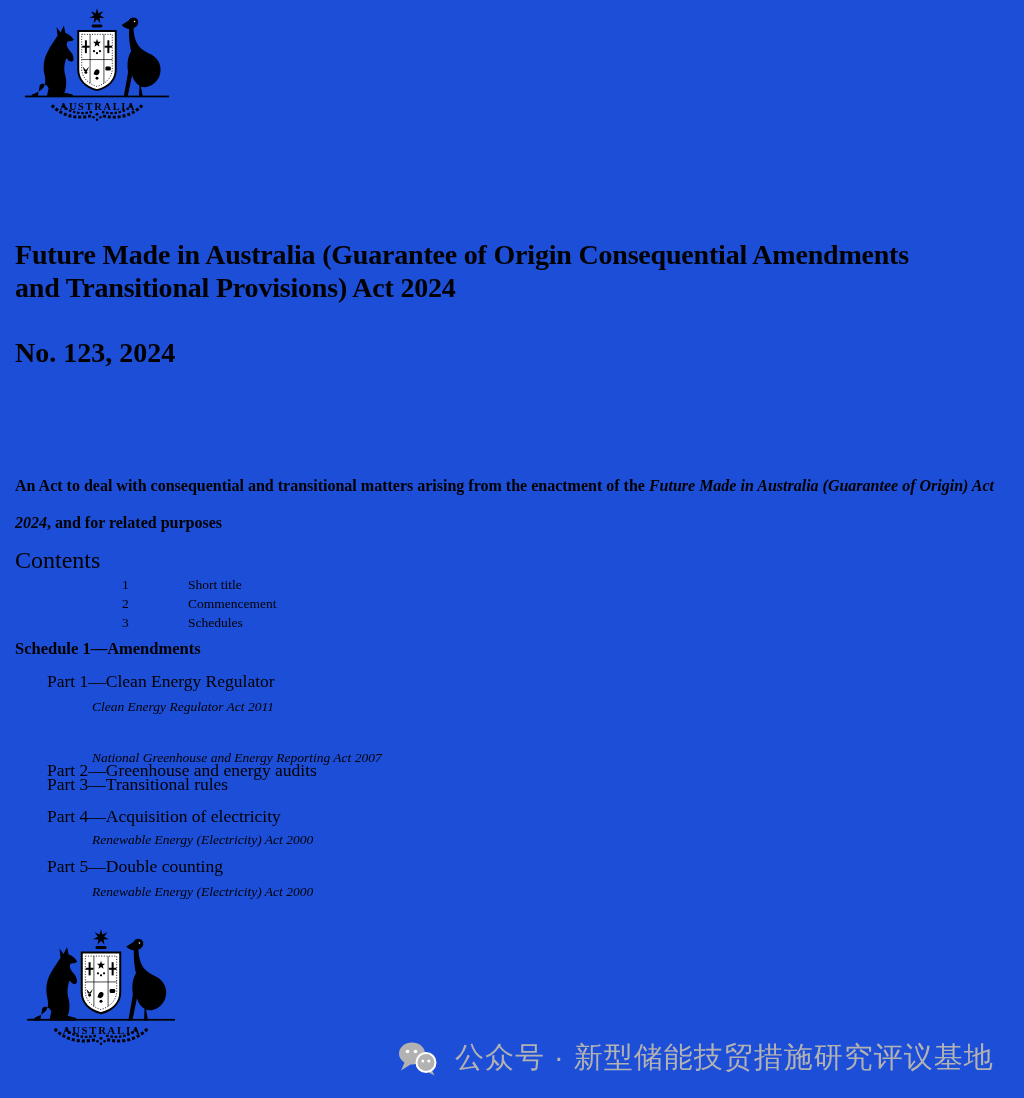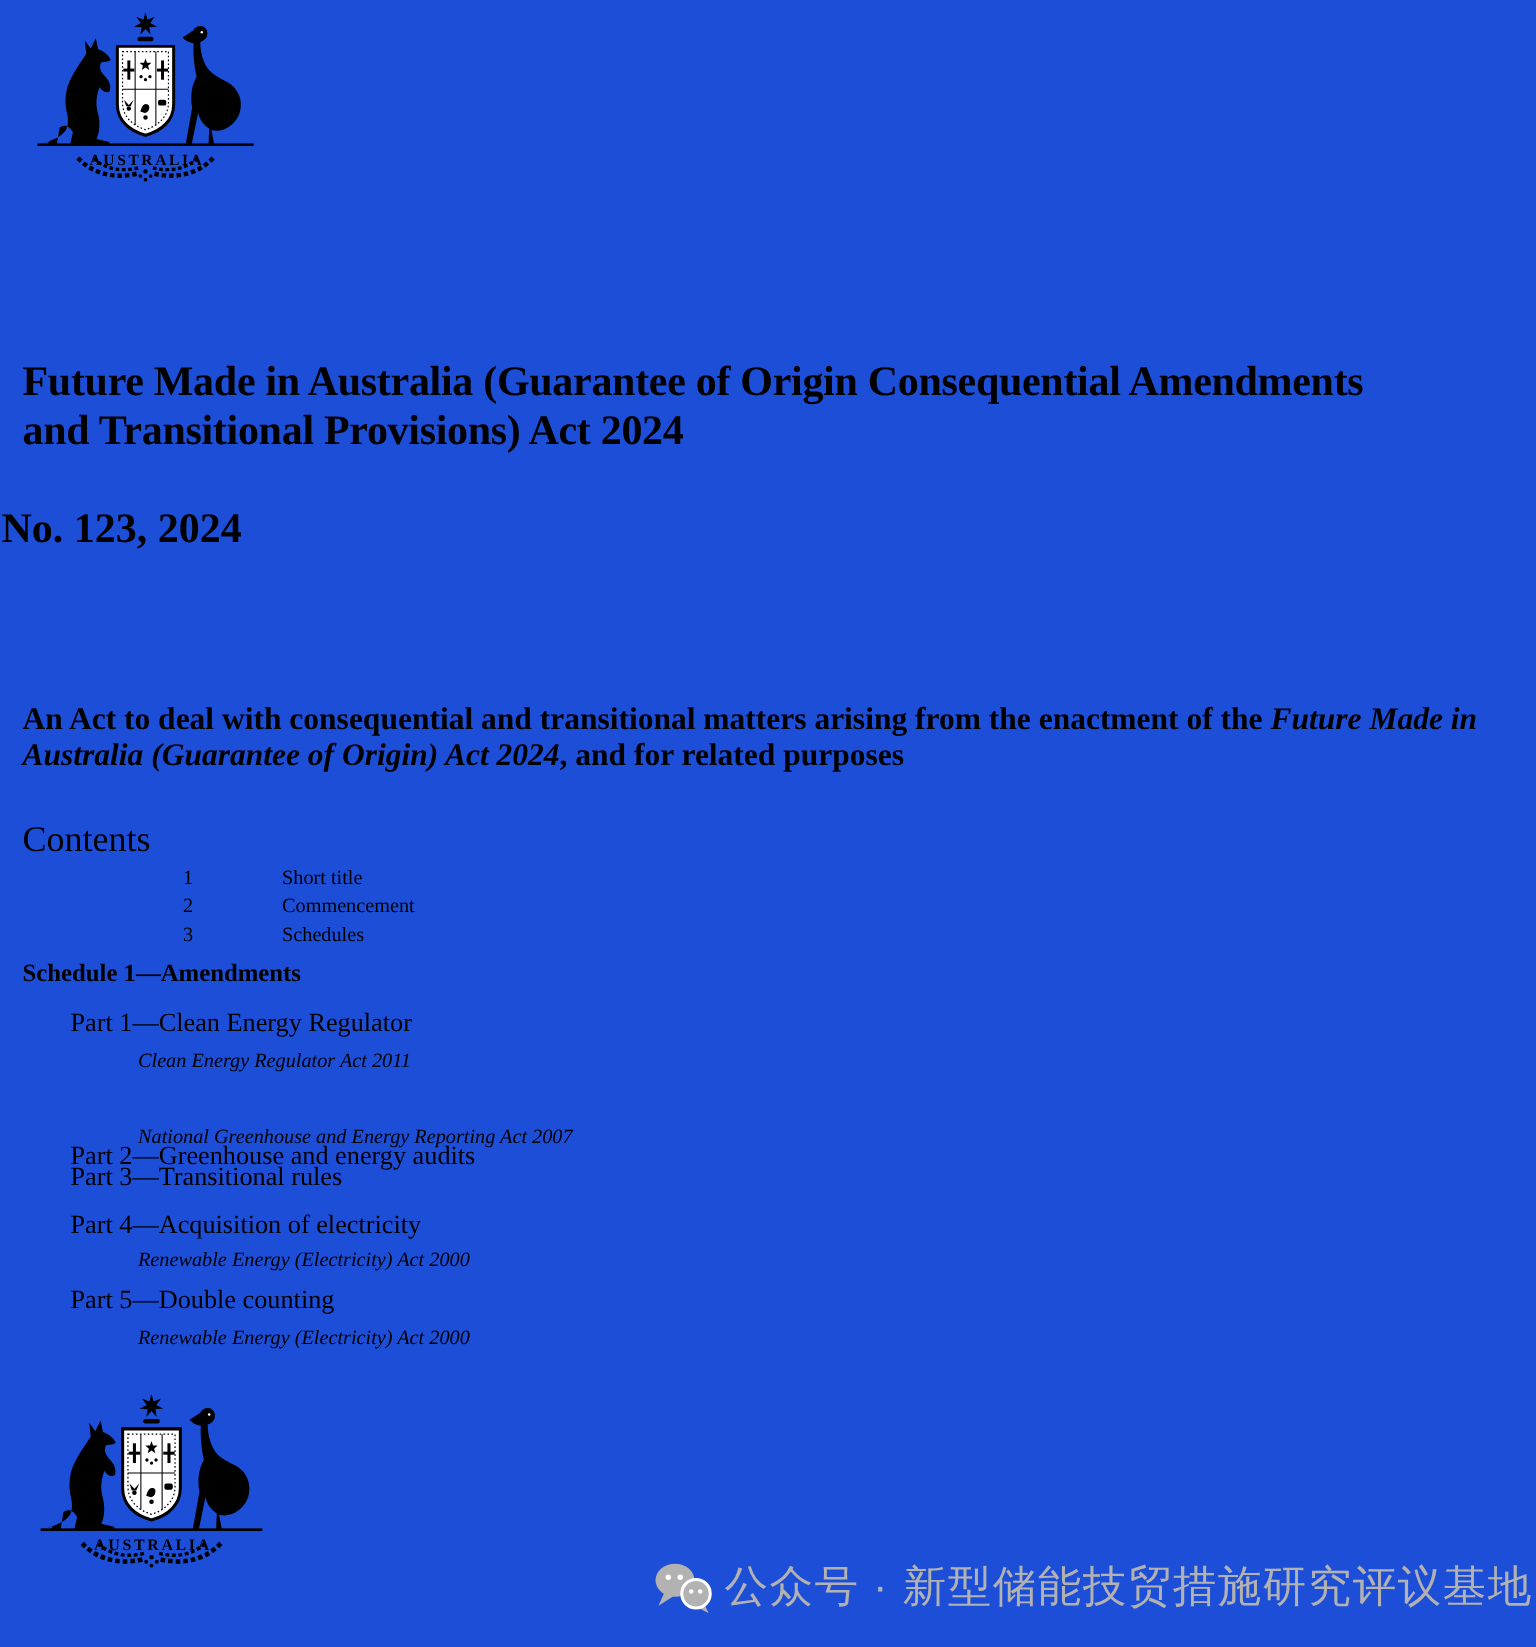--- a/index.html
+++ b/index.html
@@ -12,26 +12,26 @@
     overflow:hidden;
   }
   .arms{position:absolute;}
   .arms-top{left:18px;top:5px;width:158px;height:117px;}
   .arms-bottom{left:20px;top:926px;width:162px;height:120px;}
   .act-title{
     position:absolute;left:15px;top:238px;width:1002px;
     font-size:28px;font-weight:bold;line-height:33px;letter-spacing:-0.2px;
   }
   .act-number{
-    position:absolute;left:1px;top:336px;
+    position:absolute;left:15px;top:336px;
     font-size:28px;font-weight:bold;line-height:33px;
   }
   .long-title{
     position:absolute;left:15px;top:467px;width:1000px;
-    font-size:21px;font-weight:bold;line-height:24px;
+    font-size:16px;font-weight:bold;line-height:37px;
   }
   .long-title .it{font-style:italic;}
   .contents-heading{
     position:absolute;left:15px;top:544px;
     font-size:24px;font-weight:normal;line-height:32px;
   }
   .toc-row{position:absolute;left:0;width:600px;font-size:13.5px;line-height:16px;}
   .toc-row .num{position:absolute;left:122px;}
   .toc-row .ttl{position:absolute;left:188px;}
   .toc-row-0{top:577px;}
@@ -48,22 +48,22 @@
   .part-act{
     position:absolute;left:92px;
     font-size:13.5px;line-height:16px;font-style:italic;
   }
   .p1{top:671px;} .a1{top:699px;}
   .p2{top:760px;} .a2{top:750px;}
   .p3{top:774px;}
   .p4{top:806px;} .a4{top:832px;}
   .p5{top:856px;} .a5{top:884px;}
   .watermark{
-    position:absolute;left:436px;top:1038px;
-    display:flex;align-items:center;gap:7px;
+    position:absolute;left:398px;top:1038px;
+    display:flex;align-items:center;gap:17px;
     font-family:"Liberation Sans", sans-serif;
     font-size:29px;letter-spacing:1px;
     white-space:nowrap;
     justify-content:center;
   }
   .wm-icon{flex:0 0 auto;display:block;}
   .defs-holder{position:absolute;width:0;height:0;overflow:hidden;}
 </style>
 </head>
 <body>

